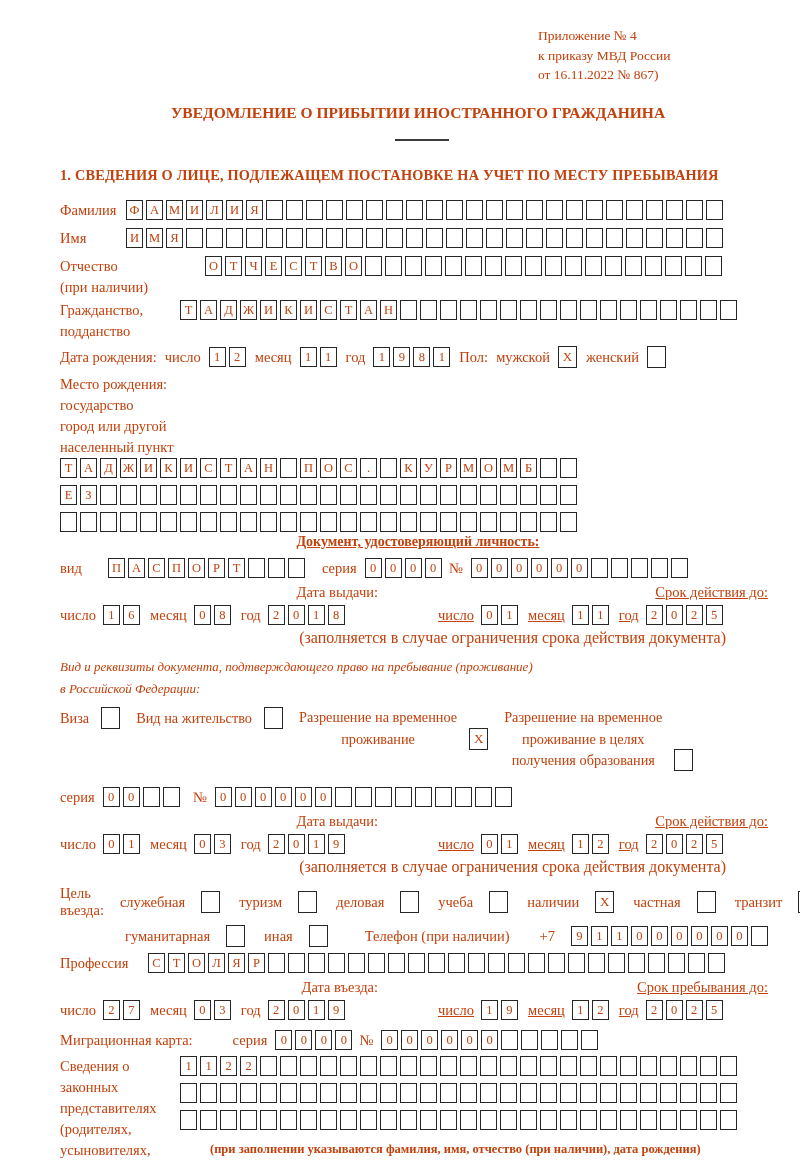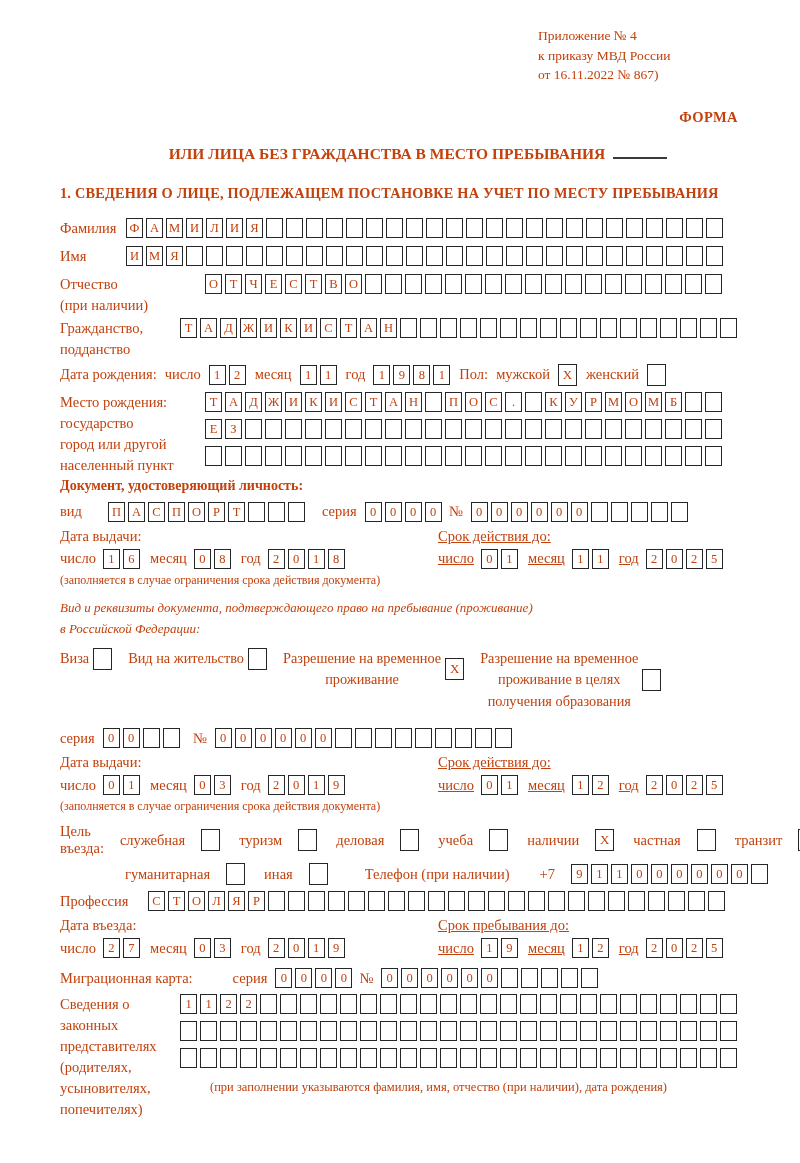--- a/index.html
+++ b/index.html
@@ -29,55 +29,55 @@
   
   .boxes{white-space:nowrap;line-height:0;display:inline-block;}
   .cell{
     display:inline-block;width:15px;height:18px;border:1.5px solid #262626;
     margin-right:3px;font-size:12.5px;line-height:18px;text-align:center;
     vertical-align:top;background:#fff;
   }
   .cb .cell{width:17px;height:20px;line-height:20px;font-size:13px;}
   .rowgap{margin-bottom:7px;display:block;}
   .stack{display:block;}
-  .center-bold{text-align:left;font-weight:bold;font-size:14px;margin:2px 0 8px 0;}
+  .center-bold{text-align:center;font-weight:bold;font-size:14px;margin:2px 0 8px 0;text-decoration:underline;}
   
   .dates{display:flex;font-size:14.5px;margin-bottom:2px;}
   .dcol-l{width:378px;flex-shrink:0;}
   .dcol-r{width:330px;text-decoration:underline;}
-  .dlabel{text-align:left;margin-bottom:4px;}
+  .dlabel{text-align:right;margin-bottom:4px;}
   .dcol-l .dlabel{padding-right:60px;}
   .drow{display:flex;align-items:center;gap:7px;}
-  .note{font-size:12px;padding-right:50px;margin:4px 0 9px 0;}
+  .note{font-size:16px;text-align:right;padding-right:50px;margin:4px 0 9px 0;}
   .para{font-size:13px;line-height:1.65;font-style:italic;}
   
   .optrow{display:flex;align-items:flex-start;margin-top:8px;margin-bottom:16px;font-size:14.3px;gap:13px;}
-  .opt{display:flex;align-items:center;gap:4px;}
+  .opt{display:flex;align-items:flex-end;gap:12px;}
   .opt-lbl{text-align:center;line-height:1.5;}
   .indent65{margin-left:65px;}
   .gap14{margin-right:6px;}
-  .rep-note{font-size:12.5px;margin-top:12px;margin-left:30px;}
+  .rep-note{font-size:12.5px;margin-top:12px;margin-left:30px;font-weight:bold;}
   .purpose-gap{gap:16px;display:flex;align-items:center;flex-wrap:nowrap;}
 </style>
 </head>
 <body>
 
 <div class="page">
 
   <div class="hdr-right">
     <div>Приложение № 4</div>
     <div>к приказу МВД России</div>
     <div>от 16.11.2022 № 867)</div>
   </div>
 
-  <div class="forma">ФОРМА</div>
 
   <div class="title">
+    <div>УВЕДОМЛЕНИЕ О ПРИБЫТИИ ИНОСТРАННОГО ГРАЖДАНИНА</div>
     <div>
-      <span>ИЛИ ЛИЦА БЕЗ ГРАЖДАНСТВА В МЕСТО ПРЕБЫВАНИЯ</span><span class="blank-line"></span>
+      <span class="blank-line"></span>
     </div>
   </div>
 
   <div class="sec">1. СВЕДЕНИЯ О ЛИЦЕ, ПОДЛЕЖАЩЕМ ПОСТАНОВКЕ НА УЧЕТ ПО МЕСТУ ПРЕБЫВАНИЯ</div>
 
   <div class="row">
     <div class="lbl w66">Фамилия</div>
     <div class="boxes"><span class="cell">Ф</span><span class="cell">А</span><span class="cell">М</span><span class="cell">И</span><span class="cell">Л</span><span class="cell">И</span><span class="cell">Я</span><span class="cell"></span><span class="cell"></span><span class="cell"></span><span class="cell"></span><span class="cell"></span><span class="cell"></span><span class="cell"></span><span class="cell"></span><span class="cell"></span><span class="cell"></span><span class="cell"></span><span class="cell"></span><span class="cell"></span><span class="cell"></span><span class="cell"></span><span class="cell"></span><span class="cell"></span><span class="cell"></span><span class="cell"></span><span class="cell"></span><span class="cell"></span><span class="cell"></span><span class="cell"></span></div>
   </div>
 
@@ -110,21 +110,21 @@
     <span class="boxes gap14"><span class="cell">1</span><span class="cell">1</span></span>
     <span class="lbl-inline">год</span>
     <span class="boxes gap14"><span class="cell">1</span><span class="cell">9</span><span class="cell">8</span><span class="cell">1</span></span>
     <span class="lbl-inline">Пол:</span>
     <span class="lbl-inline">мужской</span>
     <span class="boxes cb gap14"><span class="cell">X</span></span>
     <span class="lbl-inline">женский</span>
     <span class="boxes cb"><span class="cell"></span></span>
   </div>
 
-  <div class="row" style="margin-bottom:2px;">
+  <div class="row" style="margin-bottom:2px;flex-direction:column;">
     <div class="lbl w145">
       <div>Место рождения:</div>
       <div>государство</div>
       <div>город или другой</div>
       <div>населенный пункт</div>
     </div>
     <div>
       <span class="boxes rowgap"><span class="cell">Т</span><span class="cell">А</span><span class="cell">Д</span><span class="cell">Ж</span><span class="cell">И</span><span class="cell">К</span><span class="cell">И</span><span class="cell">С</span><span class="cell">Т</span><span class="cell">А</span><span class="cell">Н</span><span class="cell"></span><span class="cell">П</span><span class="cell">О</span><span class="cell">С</span><span class="cell">.</span><span class="cell"></span><span class="cell">К</span><span class="cell">У</span><span class="cell">Р</span><span class="cell">М</span><span class="cell">О</span><span class="cell">М</span><span class="cell">Б</span><span class="cell"></span><span class="cell"></span></span>
       <span class="boxes rowgap"><span class="cell">Е</span><span class="cell">З</span><span class="cell"></span><span class="cell"></span><span class="cell"></span><span class="cell"></span><span class="cell"></span><span class="cell"></span><span class="cell"></span><span class="cell"></span><span class="cell"></span><span class="cell"></span><span class="cell"></span><span class="cell"></span><span class="cell"></span><span class="cell"></span><span class="cell"></span><span class="cell"></span><span class="cell"></span><span class="cell"></span><span class="cell"></span><span class="cell"></span><span class="cell"></span><span class="cell"></span><span class="cell"></span><span class="cell"></span></span>
       <span class="boxes stack"><span class="cell"></span><span class="cell"></span><span class="cell"></span><span class="cell"></span><span class="cell"></span><span class="cell"></span><span class="cell"></span><span class="cell"></span><span class="cell"></span><span class="cell"></span><span class="cell"></span><span class="cell"></span><span class="cell"></span><span class="cell"></span><span class="cell"></span><span class="cell"></span><span class="cell"></span><span class="cell"></span><span class="cell"></span><span class="cell"></span><span class="cell"></span><span class="cell"></span><span class="cell"></span><span class="cell"></span><span class="cell"></span><span class="cell"></span></span>

